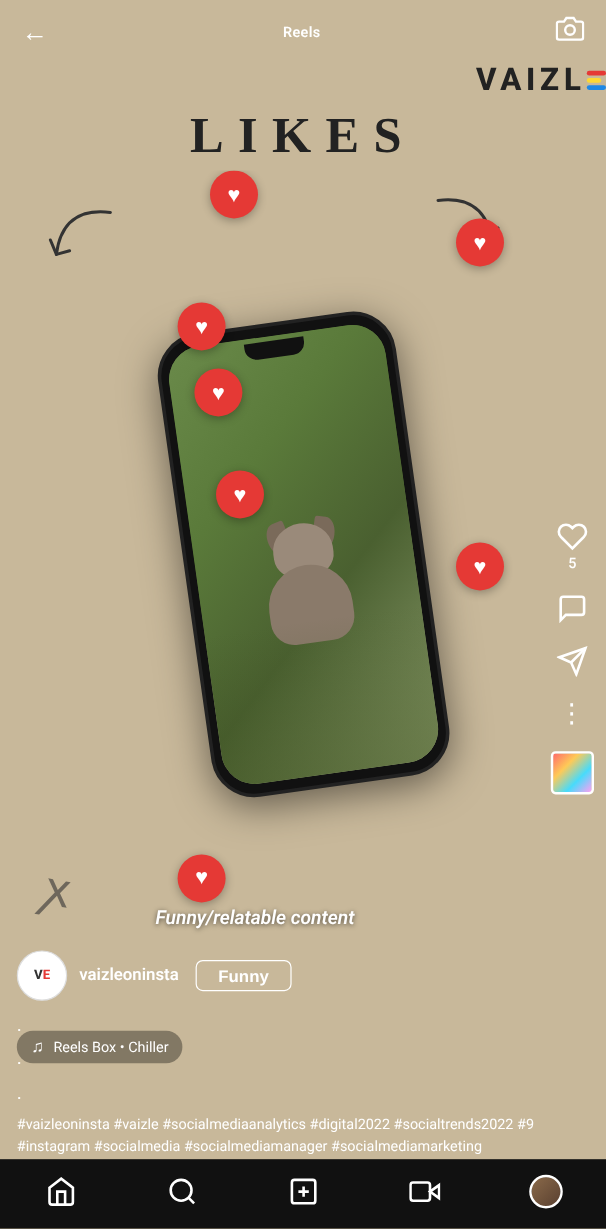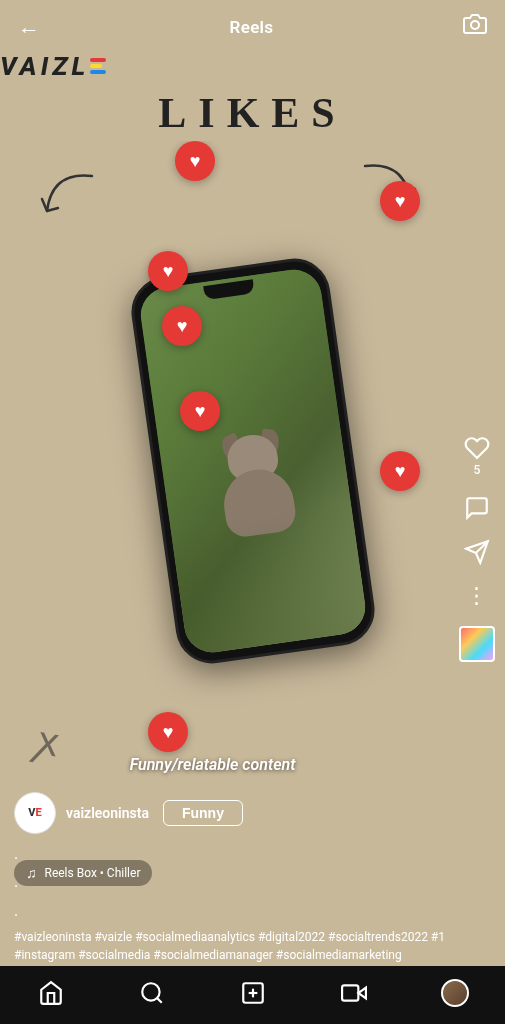--- a/index.html
+++ b/index.html
@@ -24,21 +24,21 @@
       background: transparent;
     }
     .nav-back {
       color: #fff;
       font-size: 22px;
       font-weight: 300;
       cursor: pointer;
     }
     .nav-title {
       color: #fff;
-      font-size: 17px;
+      font-size: 12px;
       font-weight: 600;
       letter-spacing: 0.3px;
     }
     .nav-camera {
       color: #fff;
       font-size: 22px;
     }
 
     
     .reel-content {
@@ -351,21 +351,21 @@
   <span class="nav-back">←</span>
   <span class="nav-title">Reels</span>
   <span class="nav-camera">
     <svg width="24" height="24" viewBox="0 0 24 24" fill="none" stroke="white" stroke-width="2">
       <path d="M23 19a2 2 0 0 1-2 2H3a2 2 0 0 1-2-2V8a2 2 0 0 1 2-2h4l2-3h6l2 3h4a2 2 0 0 1 2 2z"></path>
       <circle cx="12" cy="13" r="4"></circle>
     </svg>
   </span>
 </div>
 
-<div style="text-align:left; margin: 2px 0 8px; font-style: italic;">
+<div style="text-align:right; margin: 2px 0 8px;">
   <span class="logo-text">
     <span>VAIZL</span>
       <span class="logo-colored-e">
       <span class="e-top"></span>
       <span class="e-mid"></span>
       <span class="e-bot"></span>
     </span>
   </span>
 </div>
 
@@ -457,21 +457,21 @@
     <button class="follow-btn">Funny</button>
   </div>
 
 
   <div style="padding: 0 14px; color:#fff; font-size:16px; line-height:1.8;">
     <div>.</div>
     <div>.</div>
     <div>.</div>
   </div>
 
-  <div class="hashtags">#vaizleoninsta #vaizle #socialmediaanalytics #digital2022 #socialtrends2022 #1 #instagram #socialmedia #socialmediamanager #socialmediamarketing</div>
+  <div class="hashtags">#vaizleoninsta #vaizle #socialmediaanalytics #digital2022 #socialtrends2022 #9 #instagram #socialmedia #socialmediamanager #socialmediamarketing</div>
 
   <div class="music-bar">
     <span class="music-note">♫</span>
     <span class="music-text">Reels Box • Chiller</span>
   </div>
 
 </div>
 
 <div class="bottom-nav">
   <div class="nav-item">

